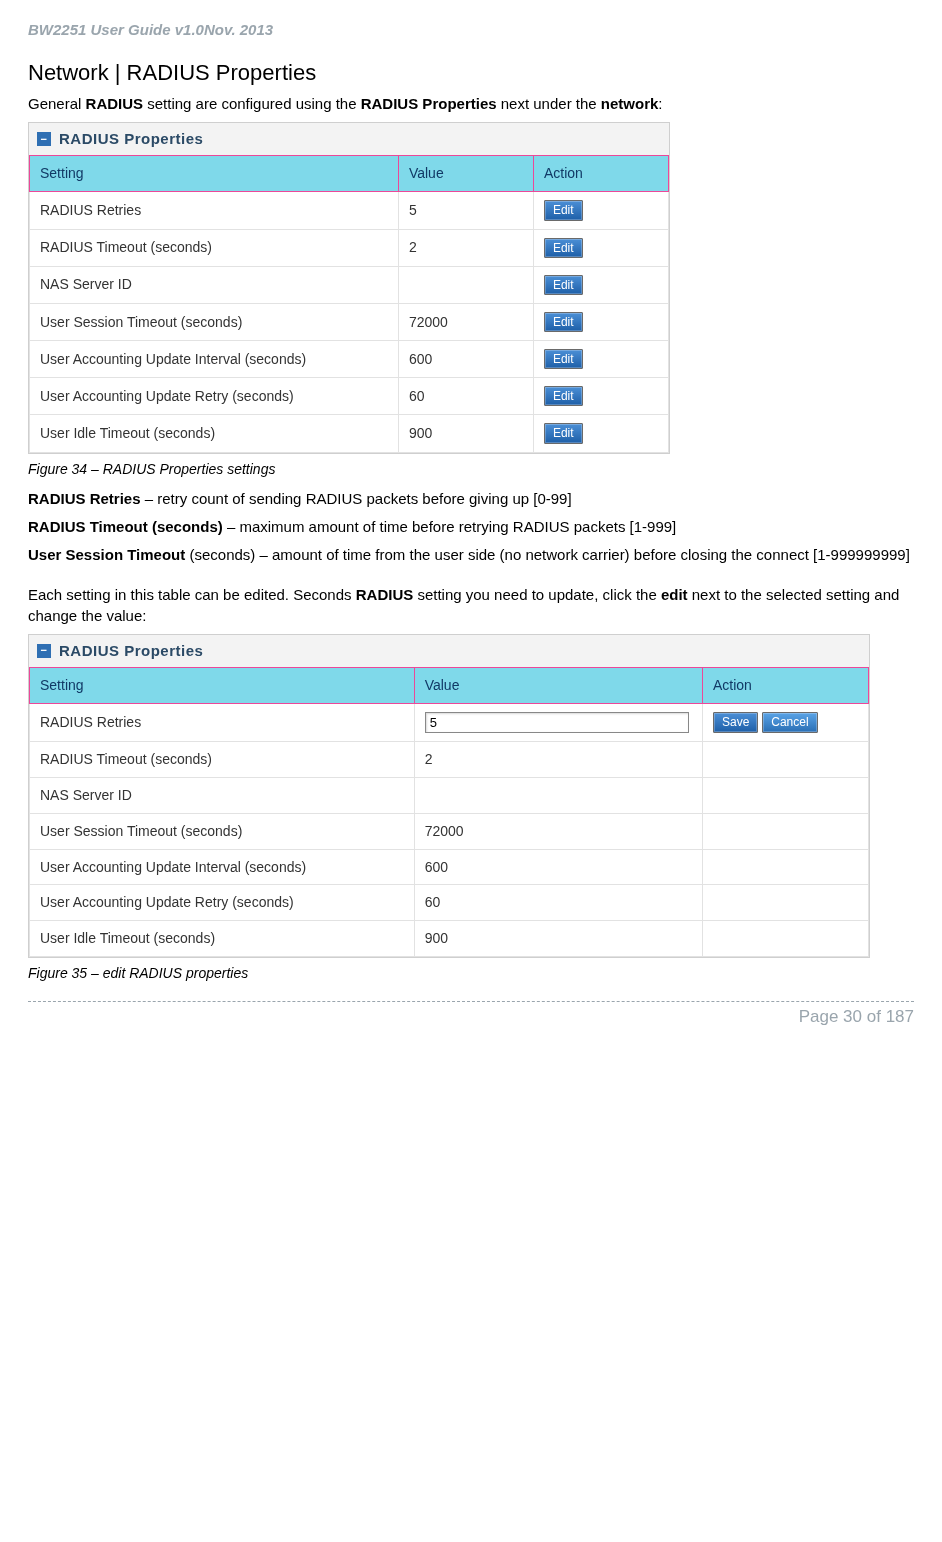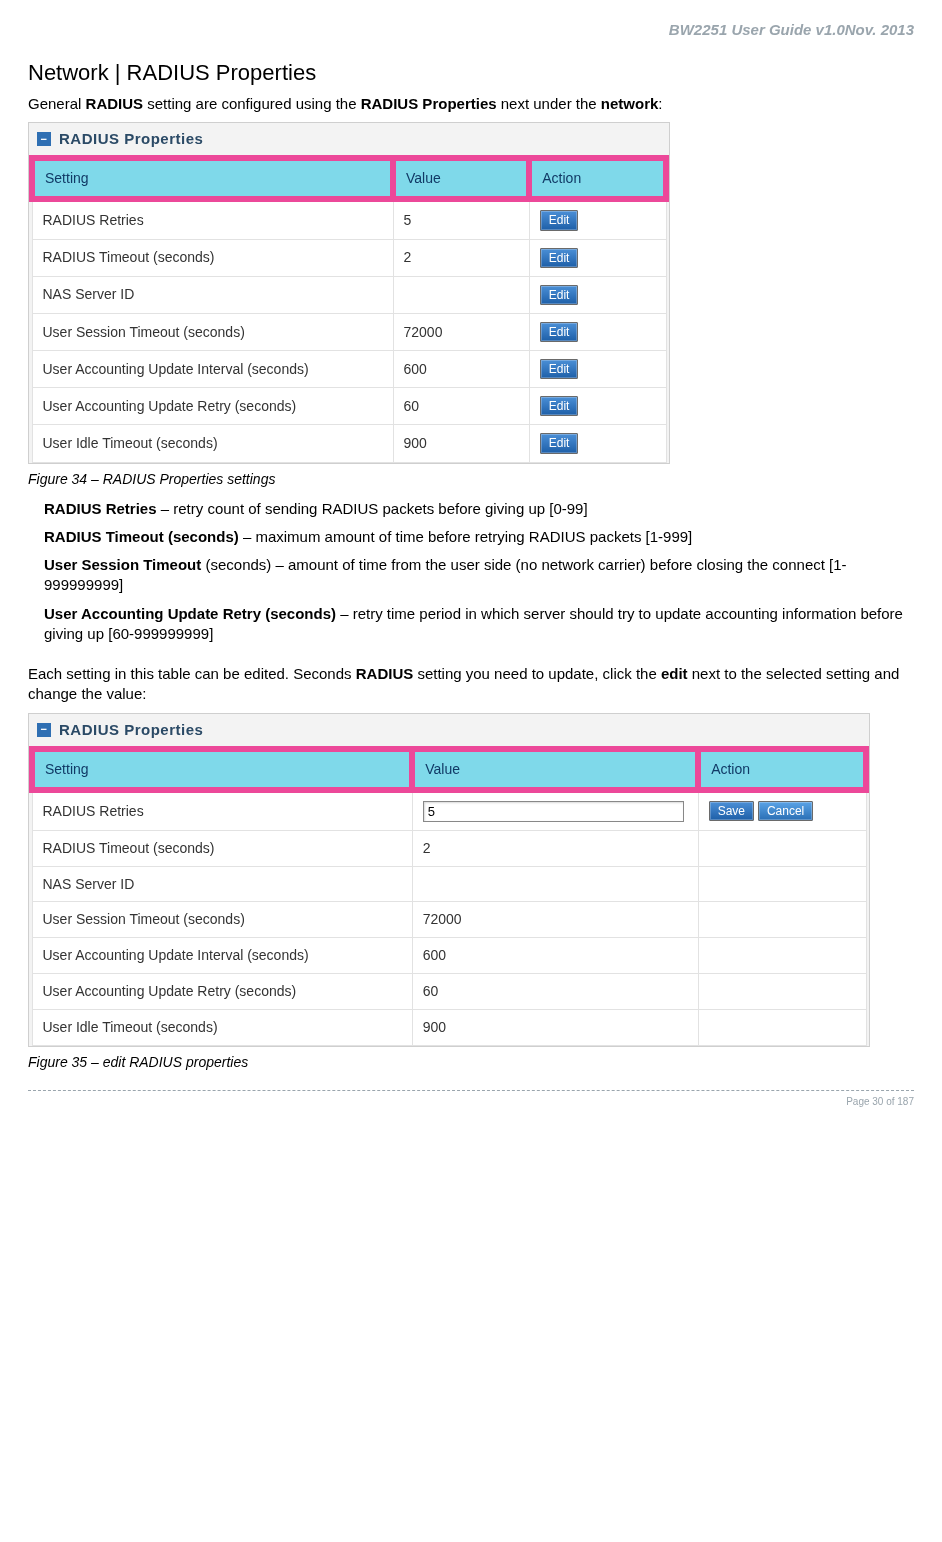--- a/index.html
+++ b/index.html
@@ -6,40 +6,40 @@
     font-family: Arial, Helvetica, sans-serif;
     margin: 0;
     padding: 20px 28px;
     color: #000;
     font-size: 15px;
     line-height: 1.35;
     width: 886px;
   }
   .hdr-row {
     display: flex;
-    justify-content: flex-end;
+    justify-content: flex-start;
     color: #9aa5ad;
     font-style: italic;
     font-weight: 600;
     font-size: 15px;
     margin-bottom: 18px;
   }
   h1.section {
     font-weight: 400;
     font-size: 22px;
     margin: 8px 0 6px 0;
   }
   p { margin: 6px 0; }
   .caption {
     font-style: italic;
     font-size: 14px;
     margin: 6px 0 10px 0;
   }
   .bold { font-weight: 700; }
-  .desc { margin: 4px 0 8px 16px; }
+  .desc { margin: 4px 0 8px 0; }
 
   
   .panel {
     border: 1px solid #cfcfcf;
     background: #f3f3f3;
     margin: 8px 0 6px 0;
   }
   .panel-title {
     display: flex;
     align-items: center;
@@ -61,21 +61,21 @@
     border-collapse: collapse;
     width: 100%;
     font-size: 14px;
   }
   table.grid th {
     background: #7fd9ea;
     color: #113a66;
     font-weight: 400;
     text-align: left;
     padding: 8px 10px;
-    border: 6px solid #ec4899;
+    border: 1px solid #ec4899;
   }
   table.grid td {
     background: #fff;
     padding: 8px 10px;
     border: 1px solid #e2e2e2;
     color: #333;
   }
   .panel.small { width: 640px; }
   .panel.small .col-setting { width: 370px; }
   .panel.small .col-value   { width: 120px; }
@@ -108,21 +108,21 @@
     font-size: 13px;
   }
   .dash-rule {
     border: none;
     border-top: 1px dashed #9aa5ad;
     margin: 18px 0 4px 0;
   }
   .footer {
     text-align: right;
     color: #9aa5ad;
-    font-size: 10px;
+    font-size: 17px;
   }
 </style>
 </head>
 <body>
 
 <div class="hdr-row">
   <span>BW2251 User Guide v1.0</span>
   <span>Nov.  2013</span>
 </div>
 
@@ -184,21 +184,20 @@
       </tbody>
   </table>
 </div>
 
 <div class="caption">Figure 34 – RADIUS Properties settings</div>
 
 <div id="defs">
     <p class="desc"><span class="bold">RADIUS Retries</span><span> – retry count of sending RADIUS packets before giving up [0-99]</span></p>
     <p class="desc"><span class="bold">RADIUS Timeout (seconds)</span><span> – maximum amount of time before retrying RADIUS packets [1-999]</span></p>
     <p class="desc"><span class="bold">User Session Timeout</span><span> (seconds) – amount of time from the user side (no network carrier) before closing the connect [1-999999999]</span></p>
-    <p class="desc"><span class="bold">User Accounting Update Retry (seconds)</span><span> – retry time period in which server should try to update accounting information before giving up [60-999999999]</span></p>
   </div>
 
 <p style="margin-top:20px">
   <span>Each setting in this table can be edited. Seconds </span><span class="bold">RADIUS</span><span> setting you need to update, click the </span><span class="bold">edit</span><span> next to the selected setting and change the value:</span>
 </p>
 
 <div class="panel wide">
   <div class="panel-title">
     <span class="sq">−</span>
     <span>RADIUS Properties</span>

